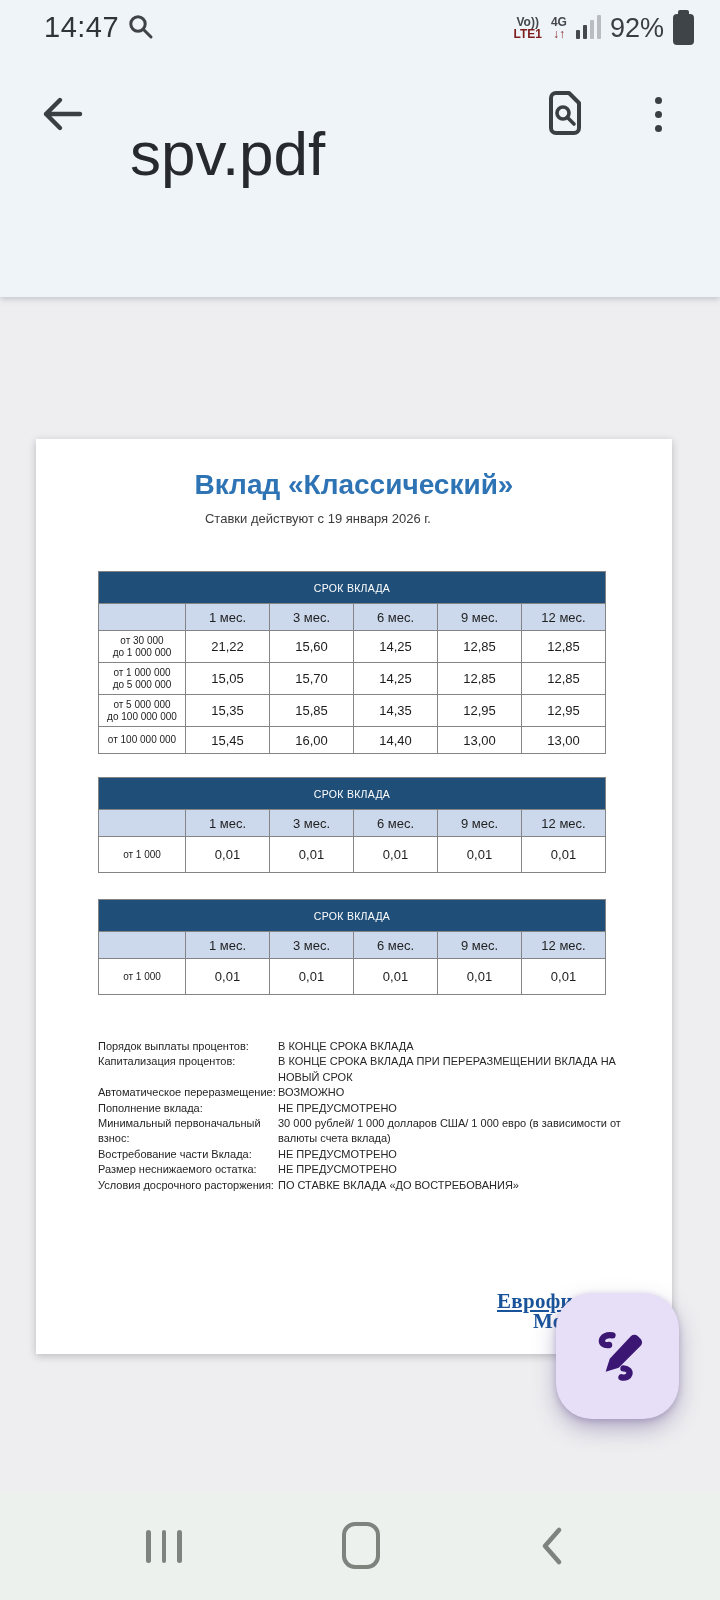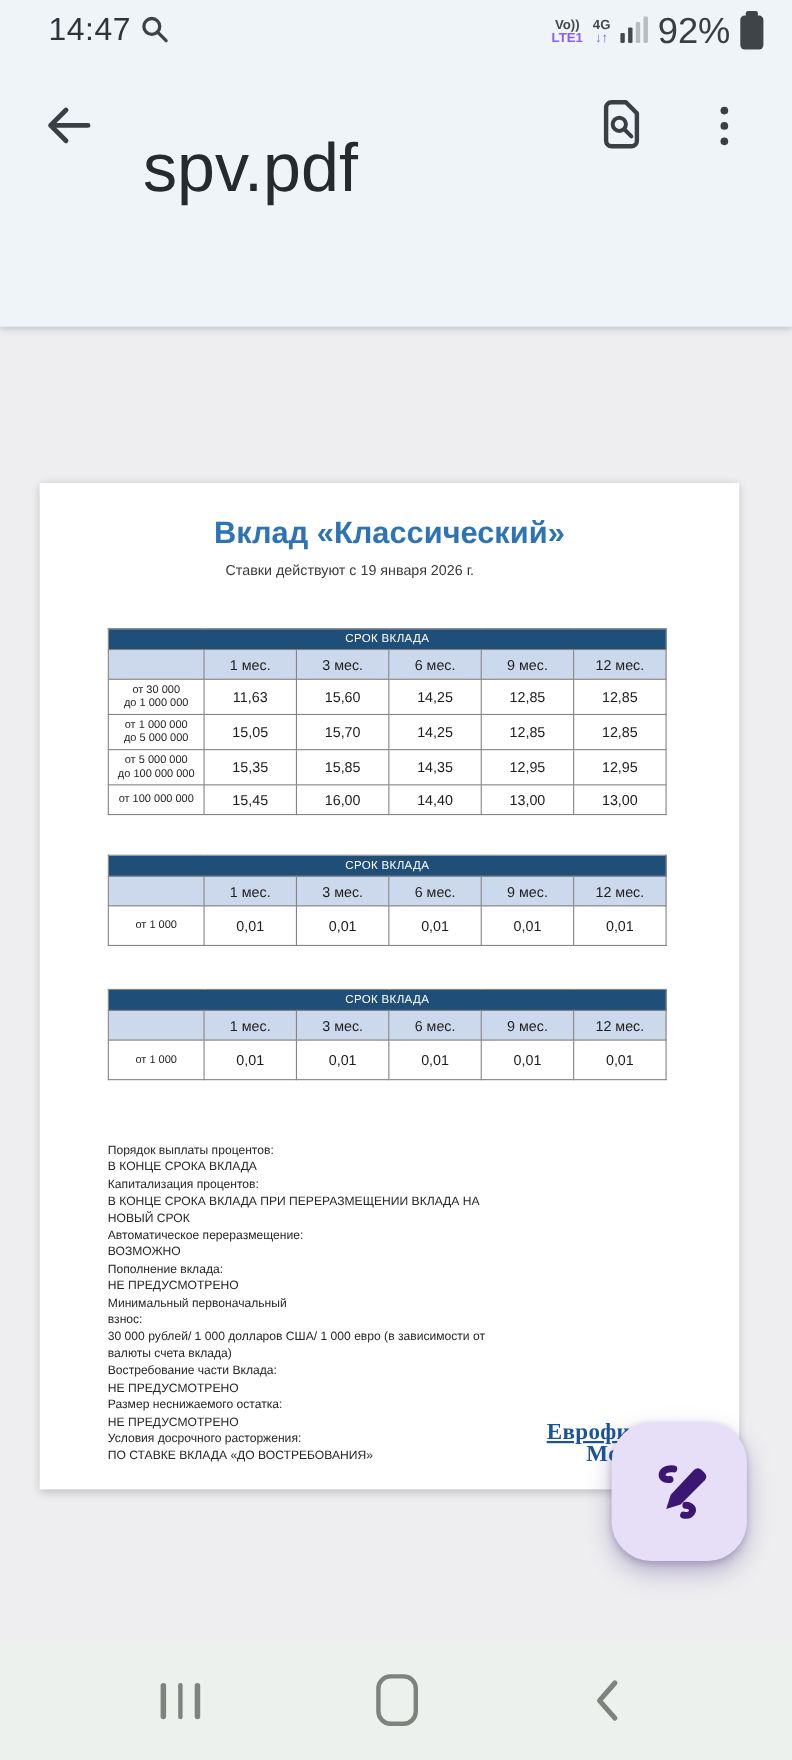--- a/index.html
+++ b/index.html
@@ -9,24 +9,24 @@
 
   
   .header { position:absolute; left:0; top:0; width:720px; height:297px; background:#eff4f9;
             box-shadow:0 2px 6px rgba(60,70,90,.25); }
   .status-bar { position:absolute; left:0; top:0; width:720px; height:56px;text-align:center; }
   .sb-time { position:absolute; left:44px; top:11px; font-size:29px; color:#2f3438; letter-spacing:.5px; }
   .sb-search { position:absolute; left:126px; top:12px; }
   .sb-right { position:absolute; right:26px; top:6px; display:flex; align-items:center; gap:9px; height:44px; }
   .sb-stack { display:flex; flex-direction:column; align-items:center; line-height:12px; }
   .sb-stack .s1 { font-size:12px; font-weight:bold; color:#44484c; }
-  .sb-stack .s2 { font-size:12px; font-weight:bold; color:#8b5cf6; }
+  .sb-stack .s2 { font-size:12px; font-weight:bold; color:#7f1d1d; }
   .sb-bars { display:flex; align-items:flex-end; gap:3px; height:26px; padding-bottom:2px; }
   .sb-bars i { display:block; width:4px; border-radius:1px; }
-  .sb-pct { font-size:33px; color:#3a3e43; }
+  .sb-pct { font-size:27px; color:#3a3e43; }
   .battery { position:relative; width:21px; height:31px; background:#3f4449; border-radius:4px; margin-top:3px; }
   .battery::before { content:""; position:absolute; top:-4px; left:5px; width:11px; height:5px; background:#3f4449;
                      border-radius:2px 2px 0 0; }
 
   .app-bar { position:absolute; left:0; top:56px; width:588px; height:241px; }
   .back-btn { position:absolute; left:36px; top:32px; width:52px; height:52px; }
   .doc-title { position:absolute; left:130px; top:62px; font-size:62px; color:#26292d; letter-spacing:0; }
   .docsearch-btn { position:absolute; left:538px; top:30px; width:54px; height:54px; }
   .more-btn { position:absolute; left:638px; top:32px; width:40px; height:52px; display:flex; flex-direction:column;
               align-items:center; justify-content:center; gap:7px; }
@@ -44,32 +44,32 @@
 
   .section-title { position:absolute; font-size:13.5px; color:#2e74b5; letter-spacing:.2px;margin-top:24px; }
   .st-rub { left:62px; top:113px; }
   .st-usd { left:62px; top:320px; }
   .st-eur { left:62px; top:442px; }
 
   table.rates { position:absolute; left:62px; border-collapse:collapse; table-layout:fixed; width:507px;
                 font-size:13px; color:#1c1c1c; }
   .t-rub { top:132px; } .t-usd { top:338px; } .t-eur { top:460px; }
   table.rates td { border:1px solid #848484; text-align:center; vertical-align:middle; padding:0; }
-  tr.hdr-dark td { background:#1f4e79; color:#ffffff; font-size:10.5px; letter-spacing:.3px; height:19px; }
+  tr.hdr-dark td { background:#1f4e79; color:#ffffff; font-size:10.5px; letter-spacing:.3px; height:32px; }
   tr.hdr-light td { background:#ccd8eb; height:27px; font-size:13px; color:#1f1f1f; }
   tr.data-row td { background:#ffffff; height:32px;border-radius:13px; }
   tr.data-row.last td { height:27px; }
   tr.data-big td { height:36px; }
   td.lbl { font-size:10px; line-height:11.5px; color:#222; }
   td.lbl span { display:block; }
 
   .params-heading { position:absolute; left:40px; top:573px; width:636px; text-align:center;
                     font-size:14px; font-weight:600; color:#262626; white-space:pre-wrap; }
   .params { position:absolute; left:62px; top:600px; width:552px; font-size:11px; line-height:15.4px; color:#262626; }
-  .param-row { display:flex;flex-direction:column; }
+  .param-row { display:flex; }
   .param-label { width:180px; flex:none; }
   .param-value { width:356px; flex:none; }
 
   .logo { position:absolute; left:461px; top:852px; font-family:"Liberation Serif", serif;
           font-weight:bold; color:#19549b; line-height:20px; white-space:nowrap; }
   .logo .l1 { font-size:21px; text-decoration:underline; letter-spacing:.3px; }
   .logo .l2 { font-size:21px; margin-left:36px; letter-spacing:.3px; }
 
   
   .fab { position:absolute; left:556px; top:1293px; width:123px; height:126px; background:#e7def7;
@@ -119,21 +119,21 @@
           <td>3 мес.</td>
           <td>6 мес.</td>
           <td>9 мес.</td>
           <td>12 мес.</td>
         </tr>
         <tr class="data-row">
           <td class="lbl">
             <span>от 30 000</span>
             <span>до 1 000 000</span>
           </td>
-          <td>11,63</td>
+          <td>21,22</td>
           <td>15,60</td>
           <td>14,25</td>
           <td>12,85</td>
           <td>12,85</td>
         </tr>
         <tr class="data-row">
           <td class="lbl">
             <span>от 1 000 000</span>
             <span>до 5 000 000</span>
           </td>

